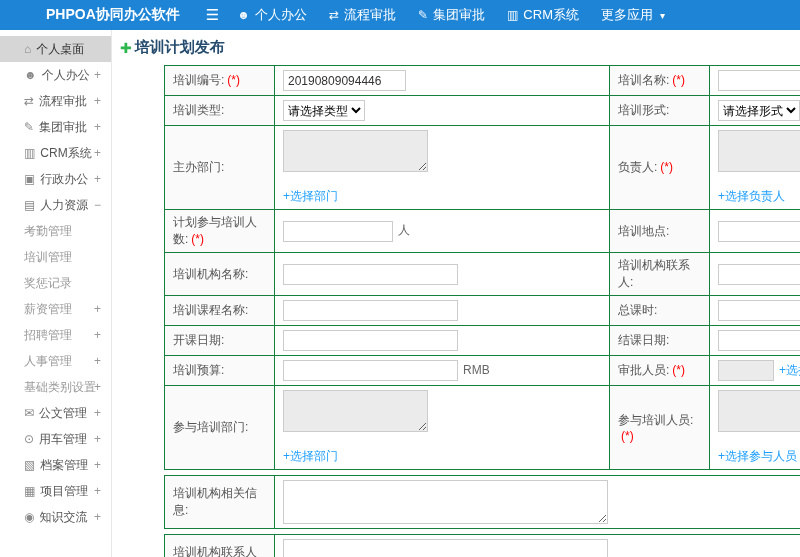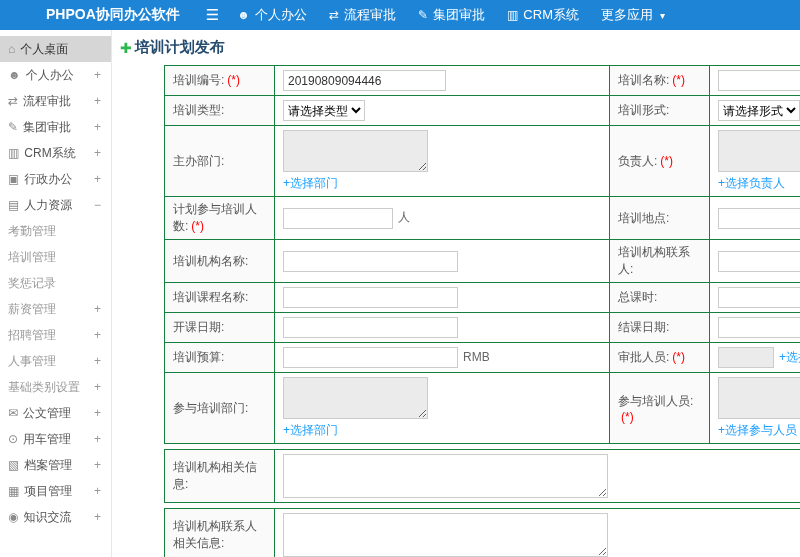--- a/index.html
+++ b/index.html
@@ -22,21 +22,21 @@
   }
   .nav-icon { font-size: 12px; opacity: .95; }
   .caret { font-size: 10px; margin-left: 2px; }
   
   .layout { display: flex; height: 527px; }
   .sidebar {
     width: 112px; flex-shrink: 0; border-right: 1px solid #e8e8e8;
     padding-top: 6px; background: #fff; overflow: hidden;
   }
   .side-item {
-    position: relative; height: 26px; line-height: 26px; padding-left: 8px;
+    position: relative; height: 26px; line-height: 26px; padding-left: 24px;
     color: #555; cursor: pointer; white-space: nowrap; overflow: hidden;
   }
   .side-item.active { background: #d6d6d6; color: #333; }
   .side-item.sub { color: #999; }
   .s-icon { color: #8a8a8a; margin-right: 5px; font-size: 12px; }
   .suffix { position: absolute; right: 10px; top: 0; color: #999; }
   
   .main { flex: 1; overflow: hidden; padding: 6px 0 0 6px; background: #fff; }
   .page-title { display: flex; align-items: center; gap: 3px; margin: 2px 0 8px 2px; }
   .title-icon { color: #2db84d; font-weight: bold; font-size: 14px; }
@@ -56,21 +56,21 @@
   textarea {
     border: 1px solid #ccc; background: #fff; font-family: inherit;
     font-size: 12px; display: block;
   }
   textarea.ro { background: #ebebeb; }
   select {
     height: 21px; border: 1px solid #ccc; font-size: 12px;
     background: #fff; font-family: Liberation Serif, serif;
   }
   a.lnk { color: #1e9fff; text-decoration: none; cursor: pointer; }
-  .block-link { display: inline-block; margin-top: 3px; }
+  .block-link { display: inline-block; margin-top: 16px; }
   .unit { color: #666; margin-left: 5px; }
   .inline-lnk { margin-left: 5px; }
 </style>
 </head>
 <body>
 
 <div class="topbar">
   <span class="brand">PHPOA协同办公软件</span>
   <span class="menu-toggle">☰</span>
   <div class="nav">
@@ -185,21 +185,21 @@
       <table class="ft">
         <colgroup>
             <col style="width:110px">
             <col style="width:335px">
             <col style="width:100px">
             <col style="width:370px">
           </colgroup>
         <tbody>
             <tr>
           <td class="lbl"><span>培训编号:</span><span class="req">(*)</span></td>
-          <td><input type="text" style="width: 163px;" value="20190809094446"></td>
+          <td><input type="text" style="width: 123px;" value="20190809094446"></td>
           <td class="lbl"><span>培训名称:</span><span class="req">(*)</span></td>
           <td><input type="text" style="width: 200px;"></td>
         </tr>
         <tr>
           <td class="lbl"><span>培训类型:</span></td>
           <td>
             <select><option>请选择类型</option></select>
           </td>
           <td class="lbl"><span>培训形式:</span></td>
           <td>

